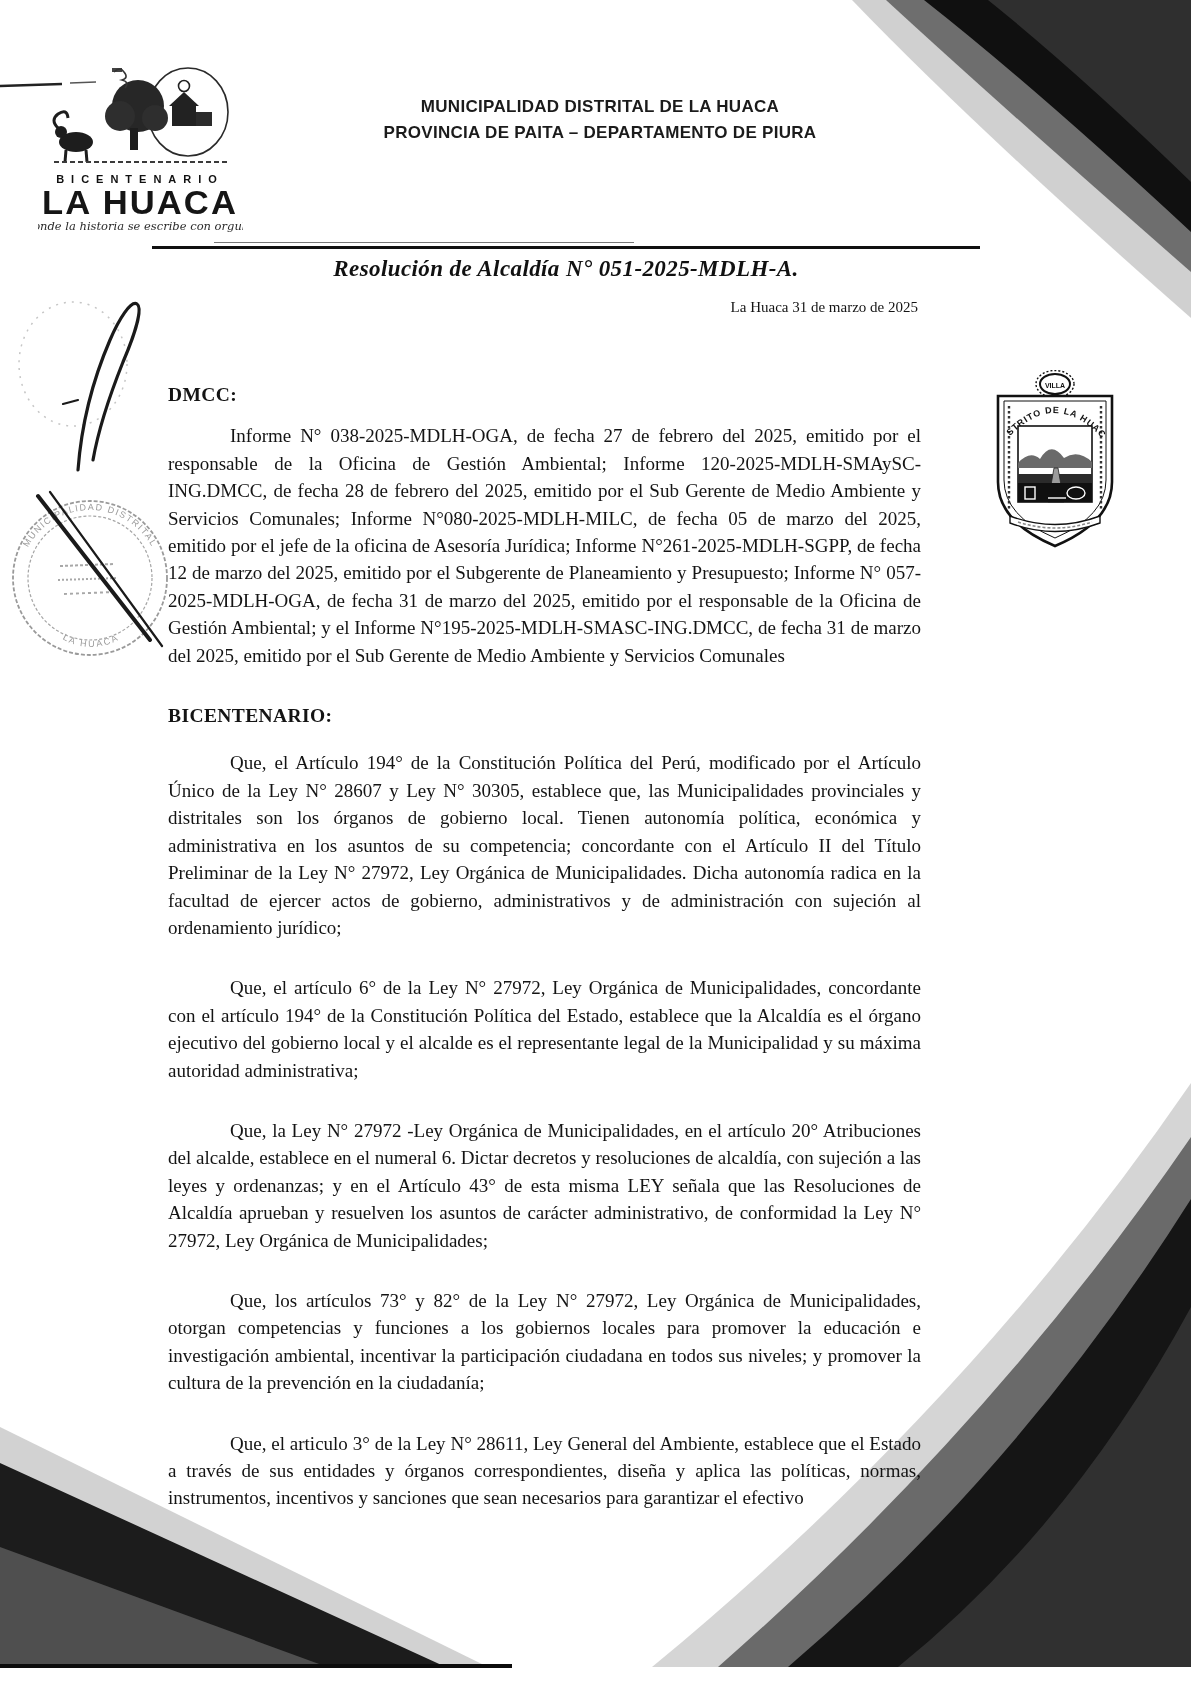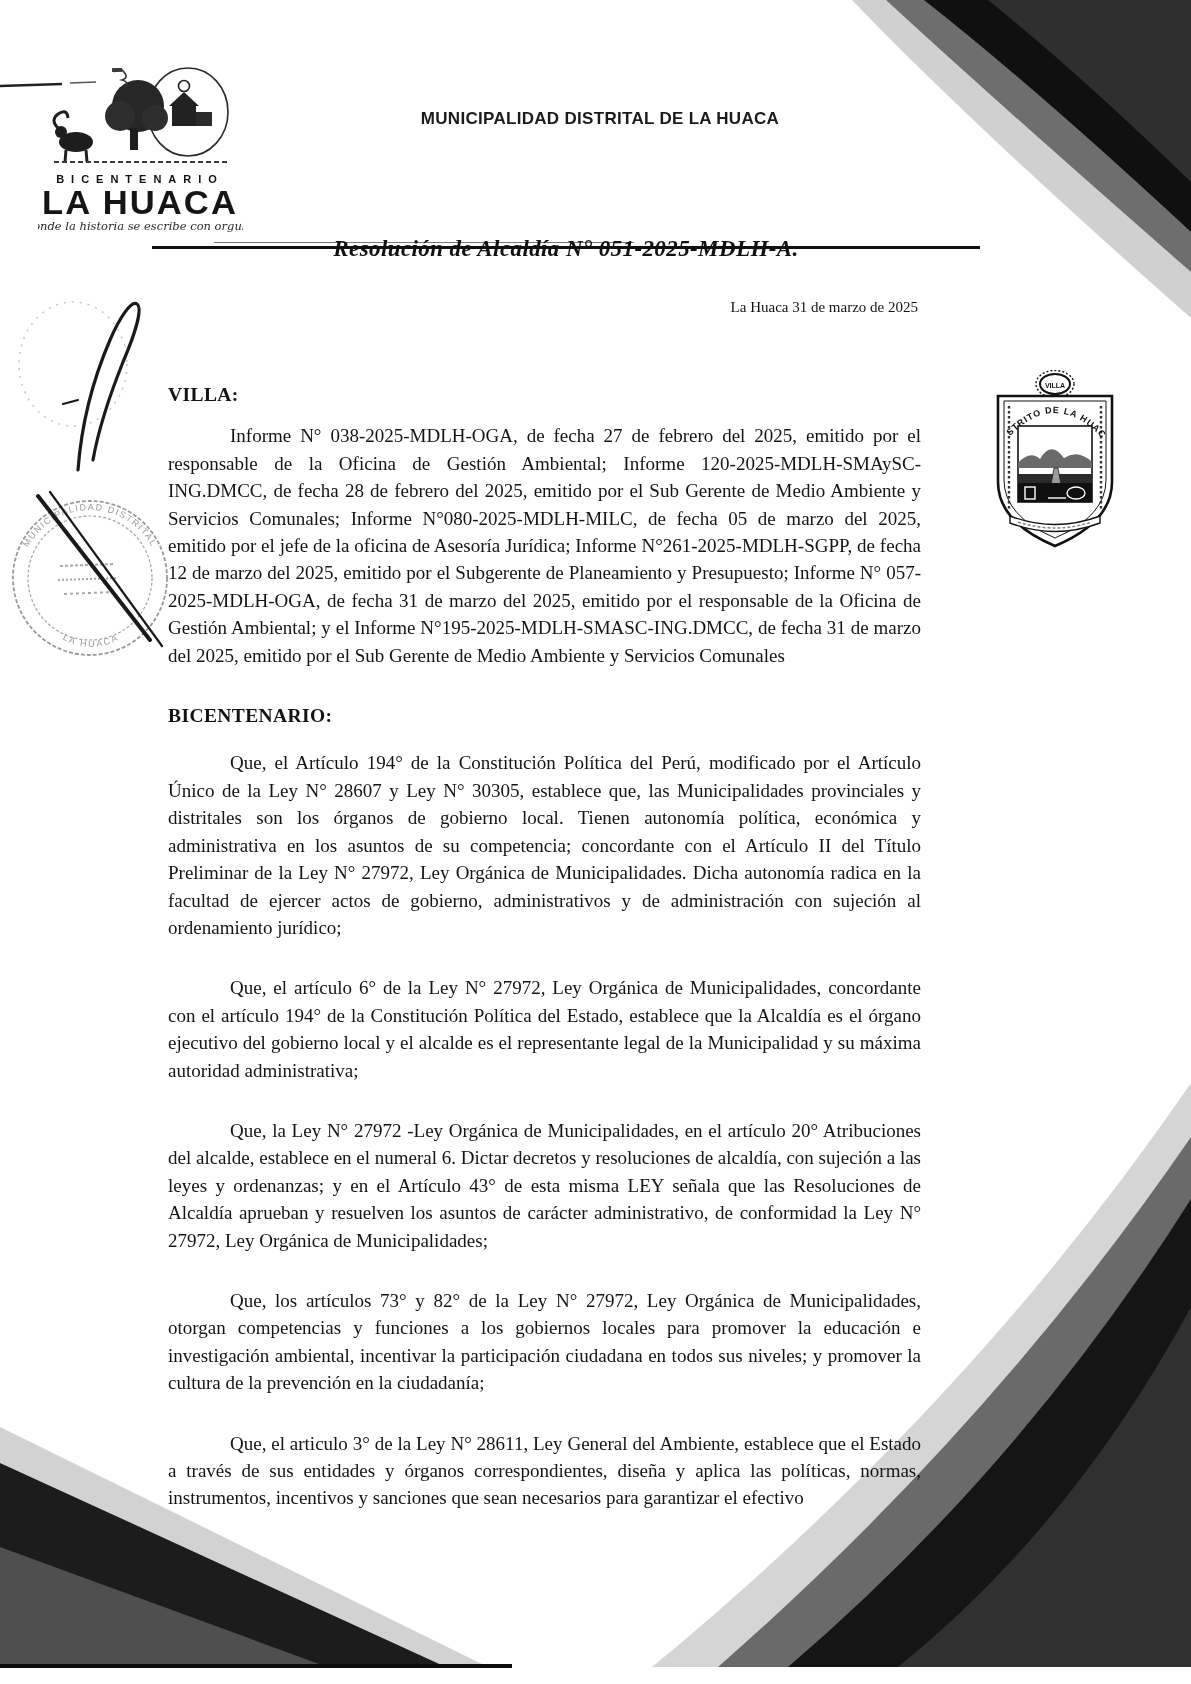--- a/index.html
+++ b/index.html
@@ -4,28 +4,28 @@
 <style>
   html,body{margin:0;padding:0;background:#e8e8e8;}
   .page{
     position:relative;width:1191px;height:1684px;background:#ffffff;
     margin:0 auto;overflow:hidden;
     font-family:"Liberation Serif", serif;color:#161616;
   }
   .abs{position:absolute;}
   
   .hdr-text{
-    left:250px;top:106px;width:700px;text-align:center;
+    left:250px;top:94px;width:700px;text-align:center;
     font-family:"Liberation Sans", sans-serif;font-weight:700;
     font-size:17px;line-height:25.5px;color:#1b1b1b;letter-spacing:.3px;
   }
   .hdr-rule{left:152px;top:246px;width:828px;height:3px;background:#101010;}
   .hdr-rule2{left:214px;top:242px;width:420px;height:1px;background:#777;}
   .doc-title{
-    left:190px;top:236px;width:752px;text-align:center;
+    left:190px;top:256px;width:752px;text-align:center;
     font-style:italic;font-weight:700;font-size:23px;letter-spacing:.4px;color:#111;
   }
   .dateline{
     left:168px;top:299px;width:750px;text-align:right;
     font-size:15px;color:#141414;
   }
   
   .bodycol{
     left:168px;top:381px;width:753px;
     font-size:19px;line-height:27.4px;text-align:justify;color:#141414;
@@ -87,20 +87,21 @@
       <path d="M16,100 H192" stroke="#3a3a3a" stroke-width="2" stroke-dasharray="5,3"></path>
       <path d="M76,10 q6,-6 10,0 q5,6 -2,8 q8,2 3,8" fill="none" stroke="#333" stroke-width="1.6"></path>
     </g>
     <text x="102" y="121" text-anchor="middle" font-family="Liberation Sans, sans-serif" font-size="11" font-weight="700" fill="#111" letter-spacing="7">BICENTENARIO</text>
     <text x="102" y="152" text-anchor="middle" font-family="Liberation Sans, sans-serif" font-size="33" font-weight="900" fill="#151515" letter-spacing="2" textLength="196" lengthAdjust="spacingAndGlyphs">LA HUACA</text>
     <text x="102" y="168" text-anchor="middle" font-family="DejaVu Serif, serif" font-style="italic" font-size="11.5" fill="#2a2a2a">Donde la historia se escribe con orgullo</text>
   </svg>
 
   <div class="abs hdr-text">
     <div>MUNICIPALIDAD DISTRITAL DE LA HUACA</div>
+    <div>PROVINCIA DE PAITA – DEPARTAMENTO DE PIURA</div>
   </div>
 
   <div class="abs hdr-rule2"></div>
   <div class="abs hdr-rule"></div>
 
   <div class="abs doc-title">Resolución de Alcaldía N° 051-2025-MDLH-A.</div>
   <div class="abs dateline">La Huaca 31 de marzo de 2025</div>
 
   <svg class="abs" style="left:15px;top:262px;" width="150" height="215" viewBox="0 0 150 215">
     <ellipse cx="58" cy="102" rx="54" ry="62" fill="none" stroke="#c6c6c6" stroke-width="1.5" stroke-dasharray="2,6"></ellipse>
@@ -150,21 +151,21 @@
       <rect x="30" y="113" width="74" height="19" fill="#101010"></rect>
       <rect x="37" y="117" width="10" height="12" fill="none" stroke="#fff" stroke-width="1.4"></rect>
       <ellipse cx="88" cy="123" rx="9" ry="6" fill="none" stroke="#fff" stroke-width="1.4"></ellipse>
       <path d="M60,128 h18" stroke="#fff" stroke-width="1.4"></path>
     </g>
     <path d="M22,146 Q67,163 112,146 L112,153 Q67,170 22,153 Z" fill="#fff" stroke="#111" stroke-width="1.4"></path>
     <path d="M30,152 Q67,164 104,152" fill="none" stroke="#8a8a8a" stroke-width="1.6" stroke-dasharray="3,2"></path>
   </svg>
 
   <div class="abs bodycol">
-    <div class="hd">VILLA:</div>
+    <div class="hd">DMCC:</div>
     <p>Informe N° 038-2025-MDLH-OGA, de fecha 27 de febrero del 2025, emitido por el responsable de la Oficina de Gestión Ambiental; Informe 120-2025-MDLH-SMAySC-ING.DMCC, de fecha 28 de febrero del 2025, emitido por el Sub Gerente de Medio Ambiente y Servicios Comunales; Informe N°080-2025-MDLH-MILC, de fecha 05 de marzo del 2025, emitido por el jefe de la oficina de Asesoría Jurídica; Informe N°261-2025-MDLH-SGPP, de fecha 12 de marzo del 2025, emitido por el Subgerente de Planeamiento y Presupuesto; Informe N° 057-2025-MDLH-OGA, de fecha 31 de marzo del 2025, emitido por el responsable de la Oficina de Gestión Ambiental; y el Informe N°195-2025-MDLH-SMASC-ING.DMCC, de fecha 31 de marzo del 2025, emitido por el Sub Gerente de Medio Ambiente y Servicios Comunales</p>
     <div class="hd2">BICENTENARIO:</div>
     <p>Que, el Artículo 194° de la Constitución Política del Perú, modificado por el Artículo Único de la Ley N° 28607 y Ley N° 30305, establece que, las Municipalidades provinciales y distritales son los órganos de gobierno local. Tienen autonomía política, económica y administrativa en los asuntos de su competencia; concordante con el Artículo II del Título Preliminar de la Ley N° 27972, Ley Orgánica de Municipalidades. Dicha autonomía radica en la facultad de ejercer actos de gobierno, administrativos y de administración con sujeción al ordenamiento jurídico;</p>
     <p>Que, el artículo 6° de la Ley N° 27972, Ley Orgánica de Municipalidades, concordante con el artículo 194° de la Constitución Política del Estado, establece que la Alcaldía es el órgano ejecutivo del gobierno local y el alcalde es el representante legal de la Municipalidad y su máxima autoridad administrativa;</p>
     <p>Que, la Ley N° 27972 -Ley Orgánica de Municipalidades, en el artículo 20° Atribuciones del alcalde, establece en el numeral 6. Dictar decretos y resoluciones de alcaldía, con sujeción a las leyes y ordenanzas; y en el Artículo 43° de esta misma LEY señala que las Resoluciones de Alcaldía aprueban y resuelven los asuntos de carácter administrativo, de conformidad la Ley N° 27972, Ley Orgánica de Municipalidades;</p>
     <p>Que, los artículos 73° y 82° de la Ley N° 27972, Ley Orgánica de Municipalidades, otorgan competencias y funciones a los gobiernos locales para promover la educación e investigación ambiental, incentivar la participación ciudadana en todos sus niveles; y promover la cultura de la prevención en la ciudadanía;</p>
     <p class="last">Que, el articulo 3° de la Ley N° 28611, Ley General del Ambiente, establece que el Estado a través de sus entidades y órganos correspondientes, diseña y aplica las políticas, normas, instrumentos, incentivos y sanciones que sean necesarios para garantizar el efectivo</p>
   </div>
 
 </div>

